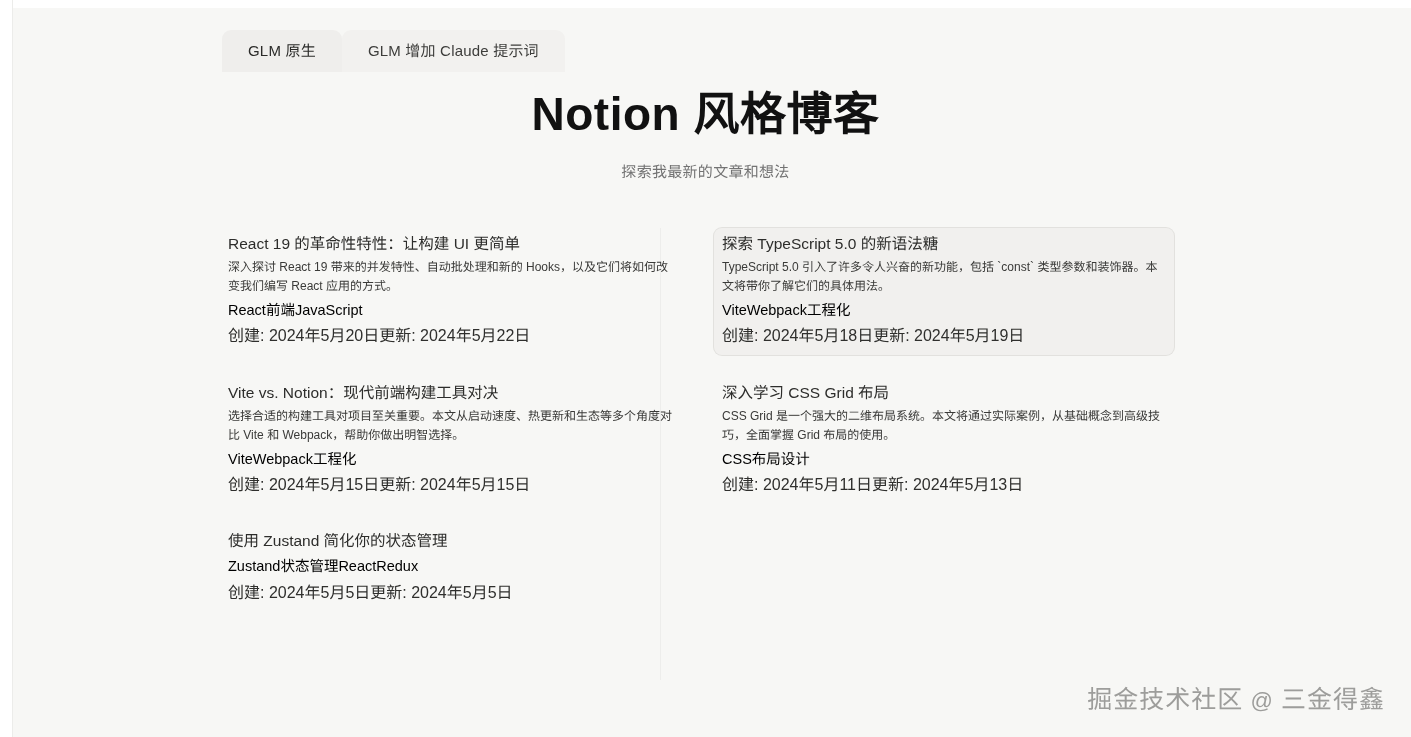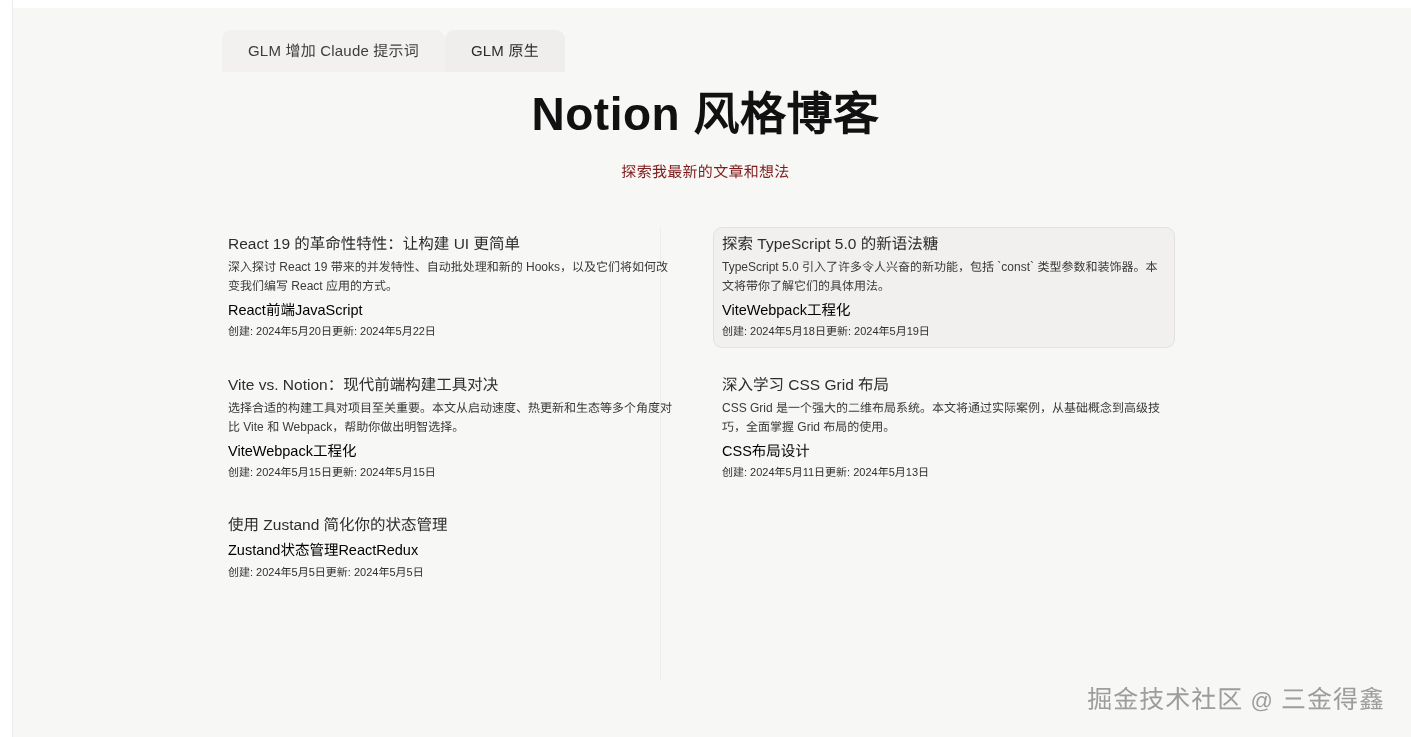--- a/index.html
+++ b/index.html
@@ -75,21 +75,21 @@
   .page-title {
     font-size: 46px;
     font-weight: bold;
     letter-spacing: 0.5px;
     color: #111111;
     margin: 0;
     line-height: 1.25;
   }
   .page-subtitle {
     font-size: 15px;
-    color: #7f1d1d;
+    color: #737373;
     margin-top: 16px;
     letter-spacing: 0.3px;
   }
 
   
   .posts-grid {
     position: absolute;
     left: 220px;
     top: 228px;
     width: 980px;
@@ -128,21 +128,21 @@
     line-height: 1.62;
     margin-bottom: 2px;
   }
   .post-tags {
     font-size: 14.5px;
     color: #000000;
     line-height: 1.6;
     margin-bottom: 1px;
   }
   .post-meta {
-    font-size: 11px;
+    font-size: 16px;
     color: #2f2f2d;
     line-height: 1.6;
   }
 
   
   .col-divider {
     position: absolute;
     left: 660px;
     top: 228px;
     width: 1px;
@@ -166,22 +166,22 @@
     font-size: 22px;
   }
 </style>
 </head>
 <body>
 
 <div class="page-top-strip"></div>
 <div class="page-left-strip"></div>
 
 <div class="tabbar">
+  <div class="tab active">GLM 原生</div>
   <div class="tab inactive">GLM 增加 Claude 提示词</div>
-  <div class="tab active">GLM 原生</div>
 </div>
 
 <div class="page-header">
   <h1 class="page-title">Notion 风格博客</h1>
   <div class="page-subtitle">探索我最新的文章和想法</div>
 </div>
 
 <div class="col-divider"></div>
 
 <div class="posts-grid">

